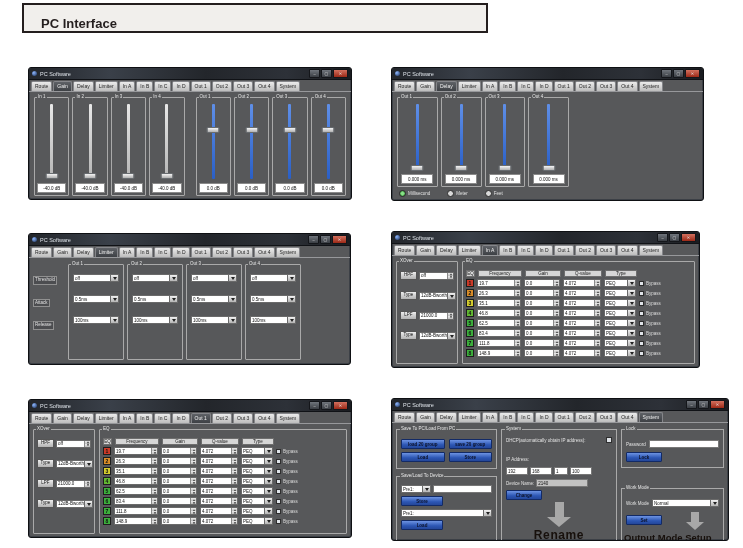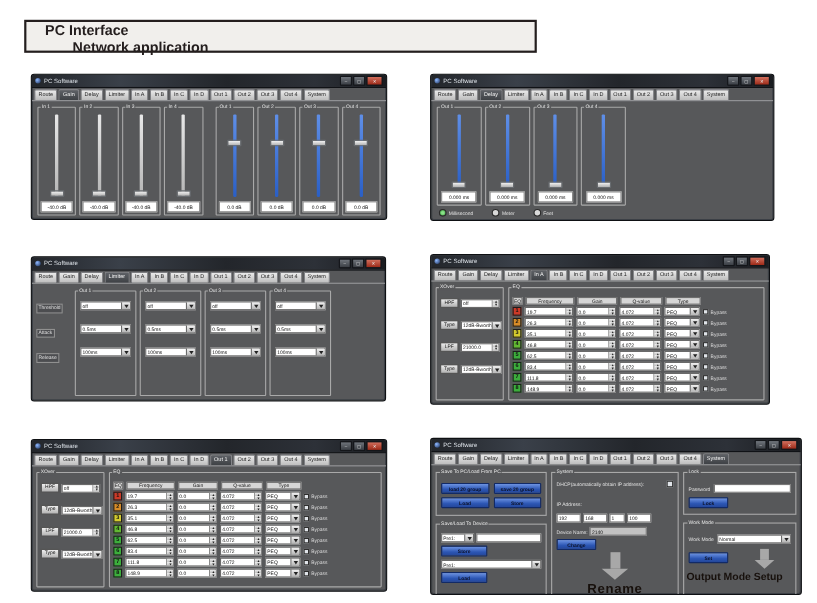--- a/index.html
+++ b/index.html
@@ -2,22 +2,22 @@
 <html><head>
 <meta charset="utf-8">
 <style>
   html,body{margin:0;padding:0;}
   body{
     width:743px;height:548px;position:relative;background:#ffffff;
     font-family:"Liberation Sans",sans-serif;overflow:hidden;
   }
   
   .header-box{
-    position:absolute;left:22px;top:18px;width:462px;height:26px;
-    border:2px solid #241e1e;background:#f1efec;display:flex;align-items:flex-start;flex-direction:column;
+    position:absolute;left:22px;top:3px;width:462px;height:26px;
+    border:2px solid #241e1e;background:#f1efec;display:flex;align-items:flex-end;
   }
   .header-box .t1{margin-left:17px;font-size:13px;font-weight:bold;color:#241e1e;}
   .header-box .t2{margin-left:42px;font-size:13px;font-weight:bold;color:#241e1e;}
 
   
   .win{
     position:absolute;background:#57585a;border:1px solid #0e1013;border-radius:3px;
     box-shadow:0 0 0 1px #3c4046 inset;display:flex;flex-direction:column;overflow:hidden;
   }
   .titlebar{
@@ -105,21 +105,21 @@
   .chk.sm{width:5px;height:5px;}
   .blab{font-size:4.5px;color:#dcdcdc;white-space:nowrap;}
 
   
   .sys-wrap{display:flex;gap:4px;height:100%;box-sizing:border-box;padding:6px 4px 4px;}
   .panel{border:1px solid #a9a9a9;position:relative;padding:7px 4px 3px;box-sizing:border-box;}
   .ptitle{position:absolute;top:-3px;left:3px;font-size:4.5px;line-height:1;color:#e8e8e8;background:#57585a;padding:0 1px;white-space:nowrap;}
   .c1{width:101px;flex:none;display:flex;flex-direction:column;gap:7px;}
   .c2{width:116px;flex:none;display:flex;}
   .c2 .panel{flex:1;}
-  .c3{flex:1;display:flex;flex-direction:column;gap:7px;}
+  .c3{flex:1;display:flex;flex-direction:column;gap:20px;}
   .btnrow{display:flex;gap:4px;margin:2px 0 3px;}
   .bbtn{background:linear-gradient(#6d93e2,#2c56b4 60%,#24479a);border:1px solid #122a66;border-radius:1px;
     color:#0b1026;font-size:4.5px;font-weight:bold;height:8px;display:flex;align-items:center;justify-content:center;flex:1;white-space:nowrap;}
   .bbtn.w40{flex:none;width:40px;margin:3px 0;}
   .bbtn.w34{flex:none;width:34px;margin:3px 0 2px;}
   .field{background:#ffffff;border:1px solid #777;height:8px;font-size:4.5px;color:#111;
     display:flex;align-items:center;padding:0 1px;box-sizing:border-box;}
   .field.flex{flex:1;}
   .field.gray{background:#c2c2c2;width:52px;}
   .lab{font-size:4.5px;color:#e2e2e2;white-space:nowrap;}
@@ -145,21 +145,20 @@
   .annot.rename{font-size:12px;letter-spacing:0.6px;text-align:center;margin-top:1px;}
   .annot.output{font-size:9.5px;margin-top:2px;margin-left:-2px;}
   .workbottom{display:flex;align-items:flex-start;margin-top:5px;}
   .workbottom .arrow{margin-left:auto;margin-right:12px;}
 </style>
 </head>
 <body>
 
 <div class="header-box">
   <span class="t1">PC Interface</span>
-  <span class="t2">Network application</span>
 </div>
 
 <div class="win" style="left:28px;top:67px;width:322px;height:131px">
   <div class="titlebar">
     <span class="app-icon"></span>
     <span class="title-text">PC Software</span>
     <span class="win-btns">
       <span class="wbtn">–</span>
       <span class="wbtn">▢</span>
       <span class="wbtn close">✕</span>

